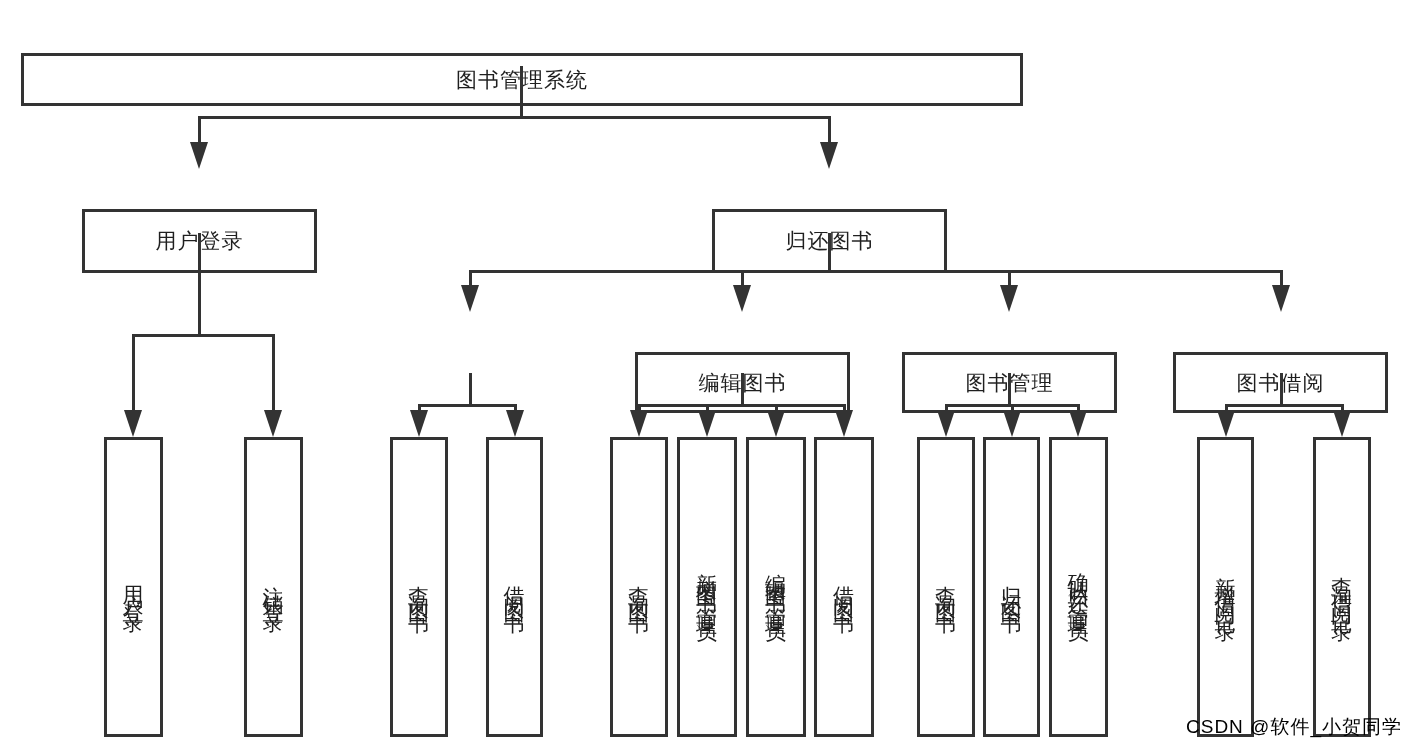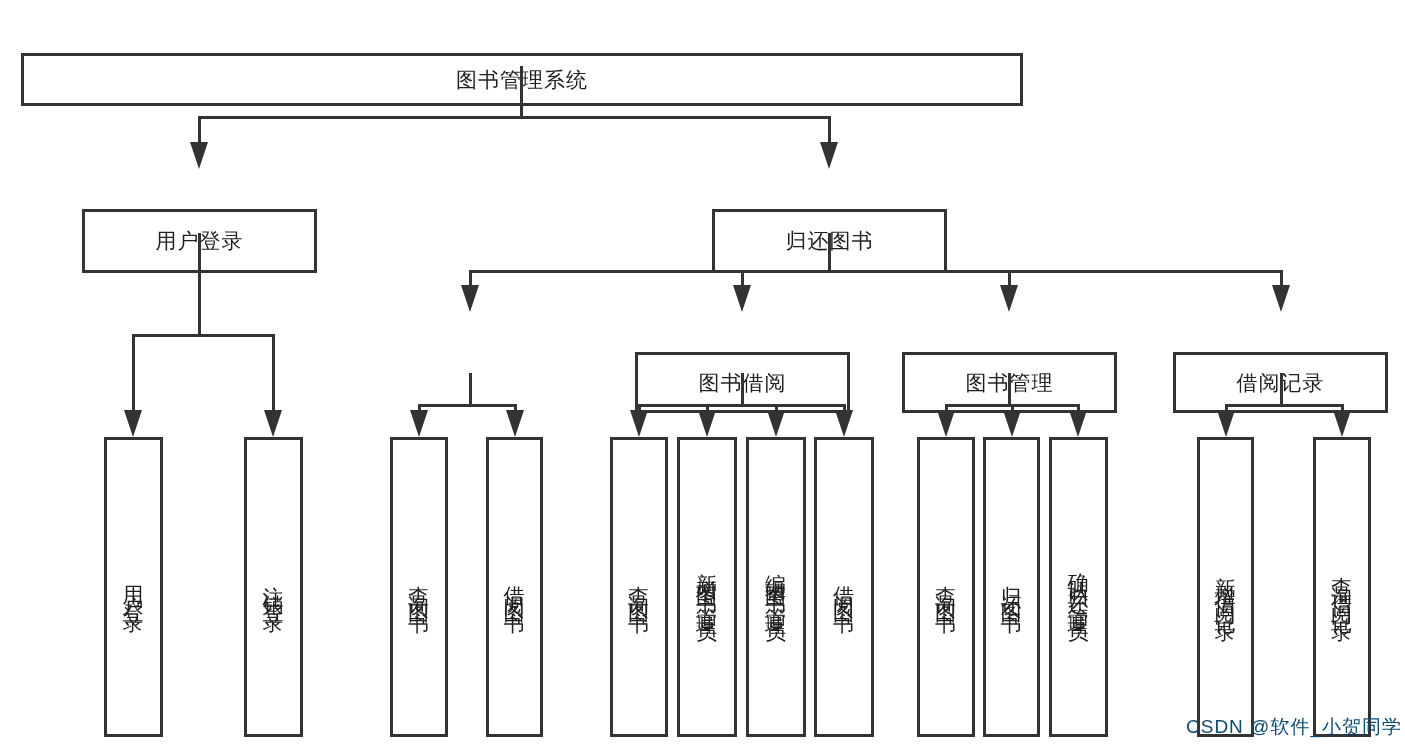--- a/index.html
+++ b/index.html
@@ -40,21 +40,21 @@
     width: 0; height: 0;
     border-left: 9px solid transparent;
     border-right: 9px solid transparent;
     border-top: 27px solid #333333;
   }
   .watermark {
     position: absolute;
     left: 1186px;
     top: 714px;
     font-size: 19px;
-    color: #0c4a6e;
+    color: #000000;
     letter-spacing: 1px;
     white-space: nowrap;
     z-index: 10;
   }
 </style>
 </head>
 <body>
 
 <div class="canvas">
 
@@ -81,23 +81,23 @@
   <div class="hline" style="left:469px; top:270px; width:813px;"></div>
   <div class="vline" style="left:469px; top:270px; height:18px;"></div>
   <div class="arrow" style="left:461px; top:285px;"></div>
   <div class="vline" style="left:741px; top:270px; height:18px;"></div>
   <div class="arrow" style="left:733px; top:285px;"></div>
   <div class="vline" style="left:1008px; top:270px; height:18px;"></div>
   <div class="arrow" style="left:1000px; top:285px;"></div>
   <div class="vline" style="left:1280px; top:270px; height:18px;"></div>
   <div class="arrow" style="left:1272px; top:285px;"></div>
 
-  <div class="box hbox" style="left:635px; top:312px; width:215px; height:61px;">图书借阅</div>
+  <div class="box hbox" style="left:635px; top:312px; width:215px; height:61px;">编辑图书</div>
   <div class="box hbox" style="left:902px; top:312px; width:215px; height:61px;">图书管理</div>
-  <div class="box hbox" style="left:1173px; top:312px; width:215px; height:61px;">借阅记录</div>
+  <div class="box hbox" style="left:1173px; top:312px; width:215px; height:61px;">图书借阅</div>
 
   <div class="vline" style="left:469px; top:373px; height:34px;"></div>
   <div class="hline" style="left:418px; top:404px; width:99px;"></div>
   <div class="vline" style="left:418px; top:404px; height:8px;"></div>
   <div class="arrow" style="left:410px; top:410px;"></div>
   <div class="vline" style="left:514px; top:404px; height:8px;"></div>
   <div class="arrow" style="left:506px; top:410px;"></div>
 
   <div class="vline" style="left:741px; top:373px; height:34px;"></div>
   <div class="hline" style="left:638px; top:404px; width:208px;"></div>

